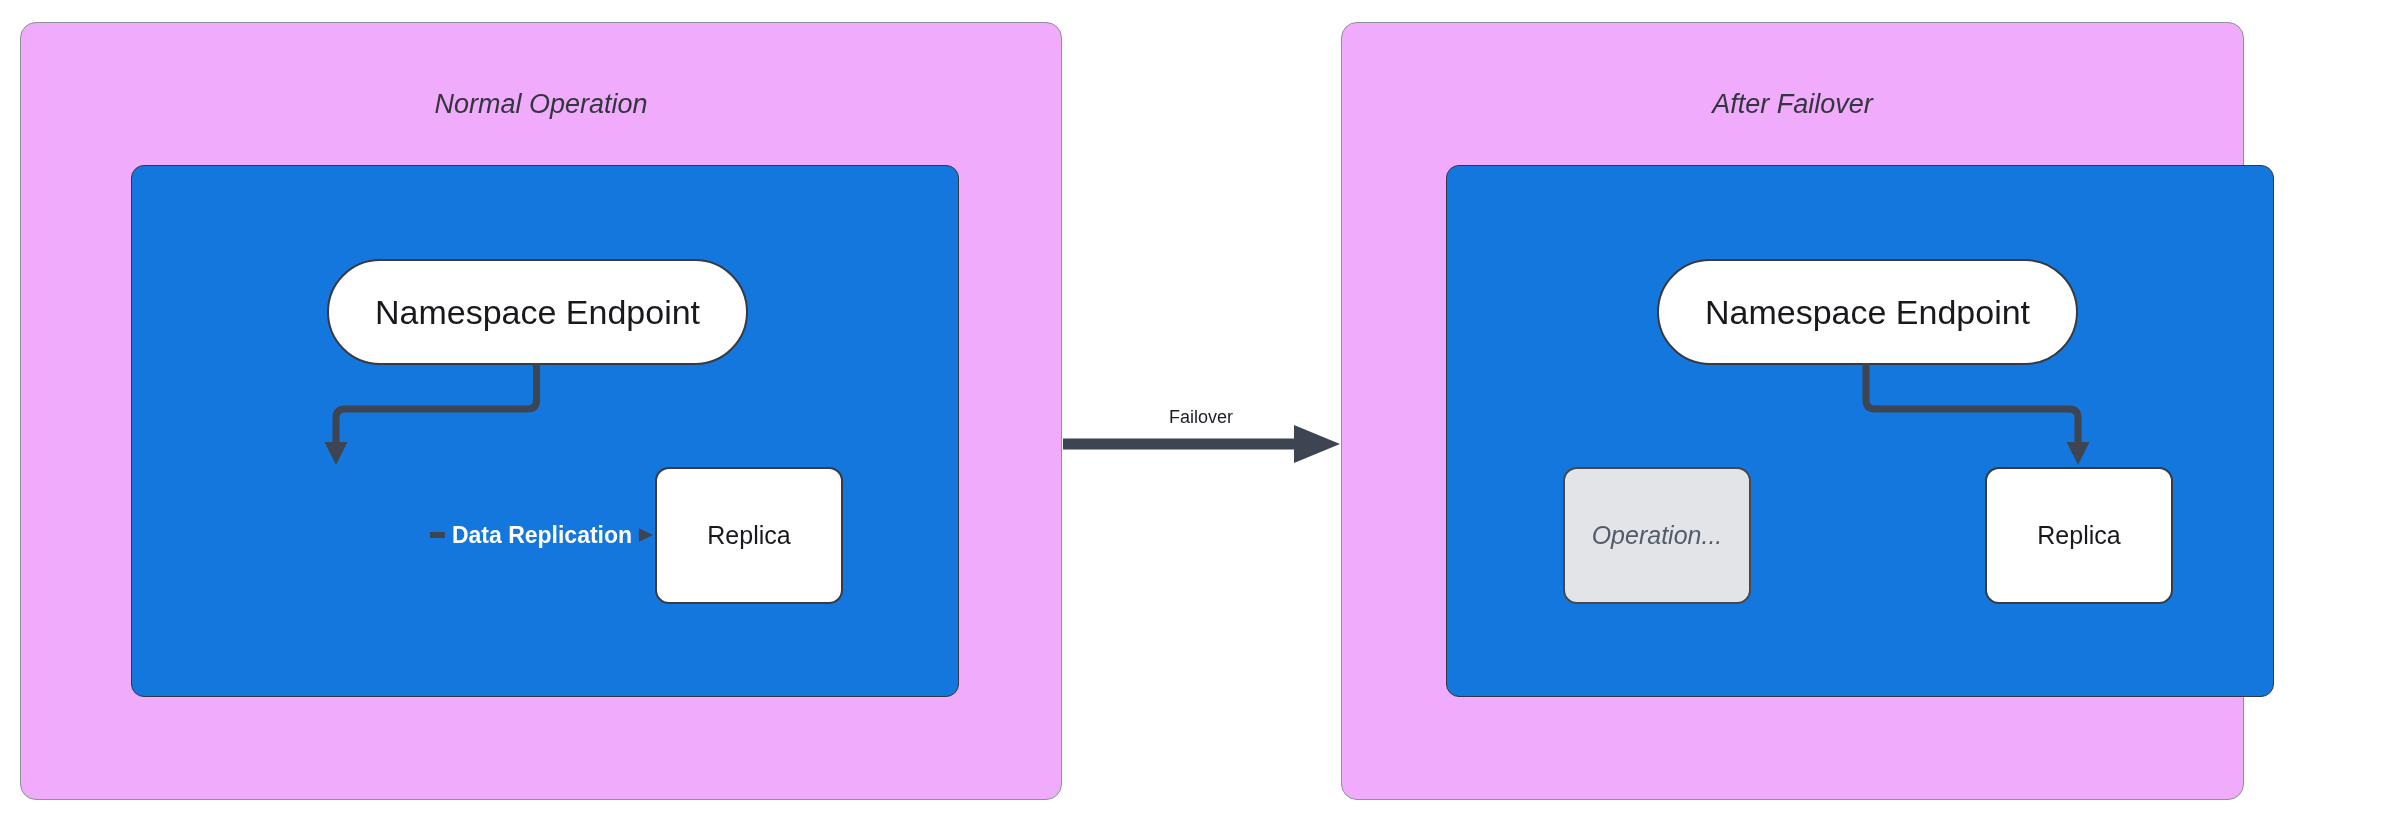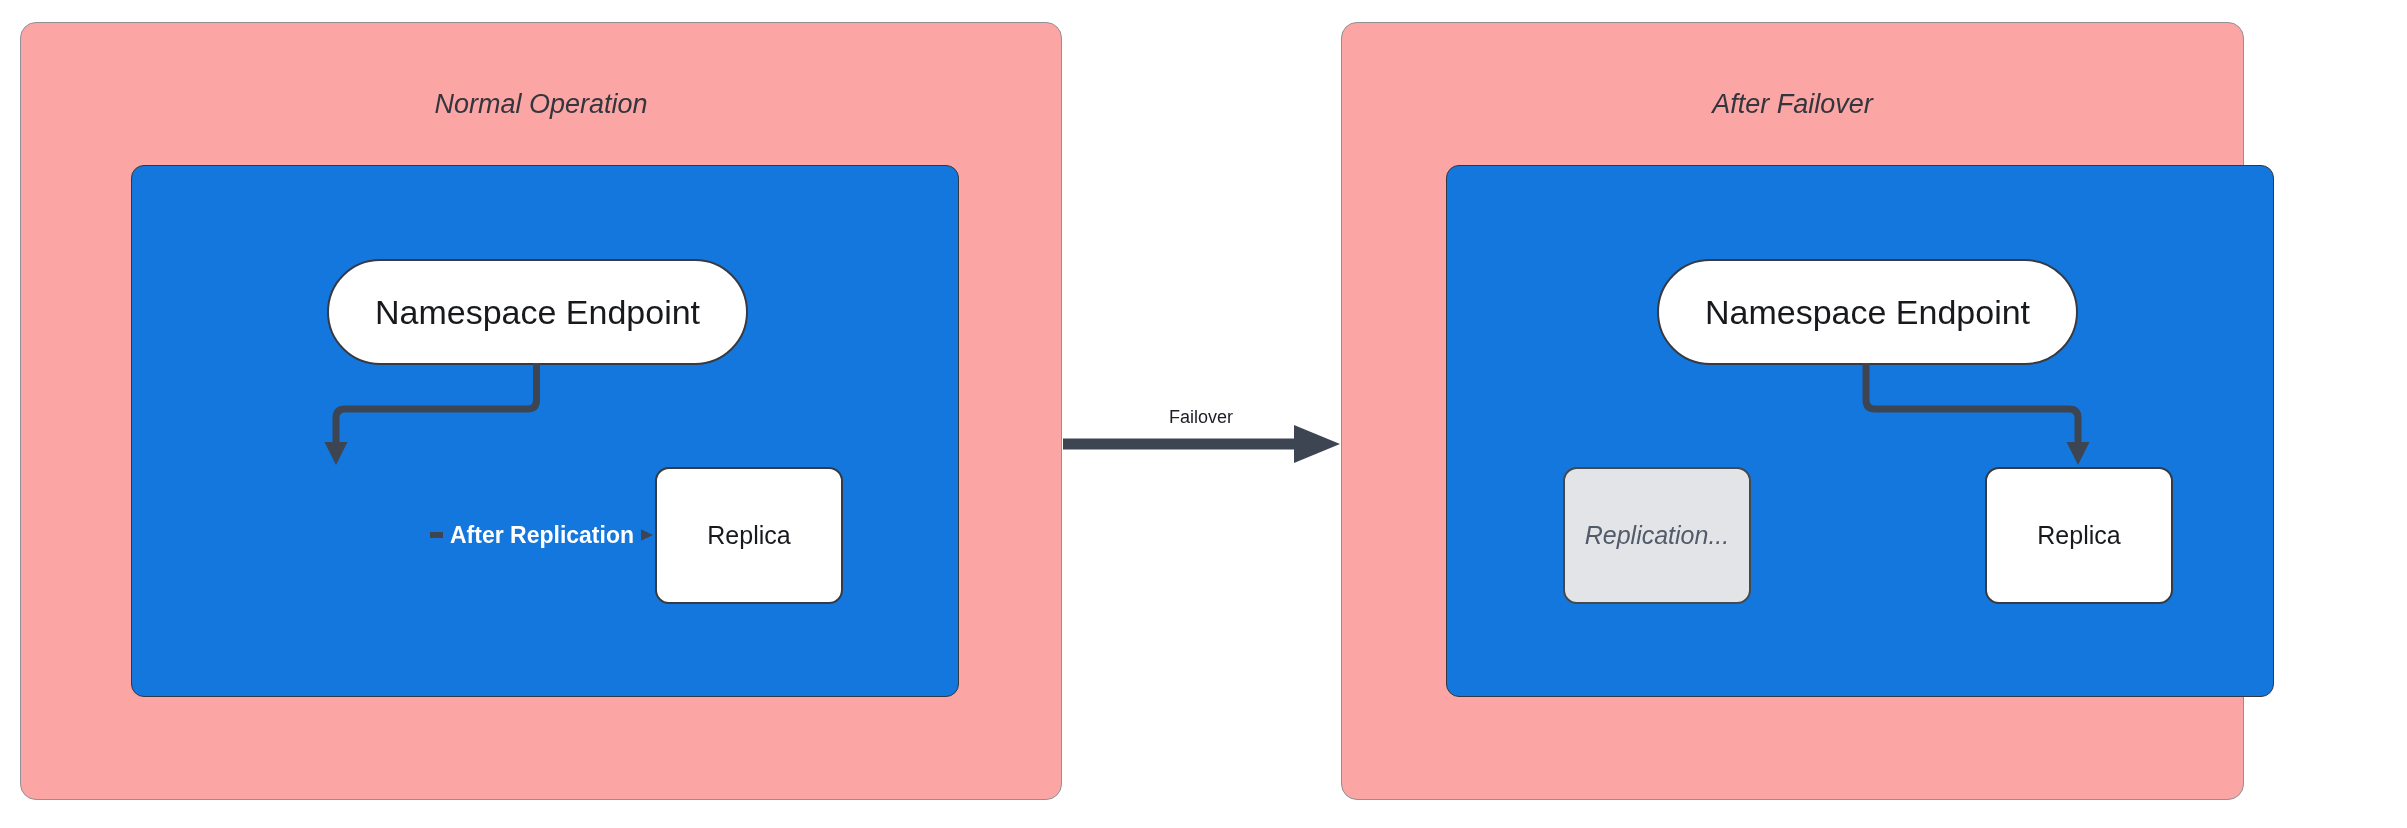--- a/index.html
+++ b/index.html
@@ -11,21 +11,21 @@
     --node-text:#17191c;
     --title:#33363d;
     --disabled-fill:#e3e4e8;
     --disabled-border:#44484f;
     --disabled-text:#515b69;
   }
   html,body{margin:0;padding:0;background:#ffffff;}
   body{width:2407px;height:828px;font-family:"Liberation Sans", sans-serif;}
   .canvas{position:relative;width:2407px;height:828px;background:#ffffff;overflow:hidden;}
 
-  .panel{position:absolute;top:22px;height:778px;background:#fca5a5;
+  .panel{position:absolute;top:22px;height:778px;background:#f0abfc;
          border:1.5px solid var(--panel-border);border-radius:16px;box-sizing:border-box;}
   .panel--left{left:20px;width:1042px;}
   .panel--right{left:1341px;width:903px;}
 
   .panel-title{position:absolute;top:66px;left:0;right:0;text-align:center;
                font-style:italic;font-size:27px;line-height:30px;color:var(--title);}
 
   .cluster{position:absolute;top:142px;width:828px;height:532px;
            background:var(--blue);border:1.5px solid var(--cluster-border);
            border-radius:13px;box-sizing:border-box;}
@@ -70,21 +70,21 @@
     </div>
   </section>
 
   <section class="panel panel--right">
     <div class="panel-title">After Failover</div>
     <div class="cluster cluster--failover"></div>
     <div class="node pill pill--failover">
       <span>Namespace Endpoint</span>
     </div>
     <div class="node box box--recovering">
-      <span>Replication...</span>
+      <span>Operation...</span>
     </div>
     <div class="node box box--replica-failover">
       <span>Replica</span>
     </div>
   </section>
 
   <svg class="edge-svg" viewBox="0 0 2407 828" xmlns="http://www.w3.org/2000/svg">
 
     <path d="M536.5 363 L536.5 400 Q536.5 409 527.5 409 L345 409 Q336 409 336 418 L336 444" fill="none" stroke="#3e4552" stroke-width="7"></path>
     <path d="M336 465 L324.5 442 L347.5 442 Z" fill="#3e4552"></path>
@@ -92,16 +92,16 @@
     <path d="M430 535 L632 535" fill="none" stroke="#3e4552" stroke-width="6"></path>
     <path d="M653 535 L629 523.5 L629 546.5 Z" fill="#3e4552"></path>
 
     <path d="M1063 444 L1297 444" fill="none" stroke="#3e4552" stroke-width="11"></path>
     <path d="M1340 444 L1294 425 L1294 463 Z" fill="#3e4552"></path>
 
     <path d="M1866 363 L1866 400 Q1866 409 1875 409 L2069 409 Q2078 409 2078 418 L2078 444" fill="none" stroke="#3e4552" stroke-width="7"></path>
     <path d="M2078 465 L2066.5 442 L2089.5 442 Z" fill="#3e4552"></path>
   </svg>
 
-  <div class="edge-label-repl">After Replication</div>
+  <div class="edge-label-repl">Data Replication</div>
   <div class="edge-label-failover">Failover</div>
 
 </div>
 
 </body></html>

